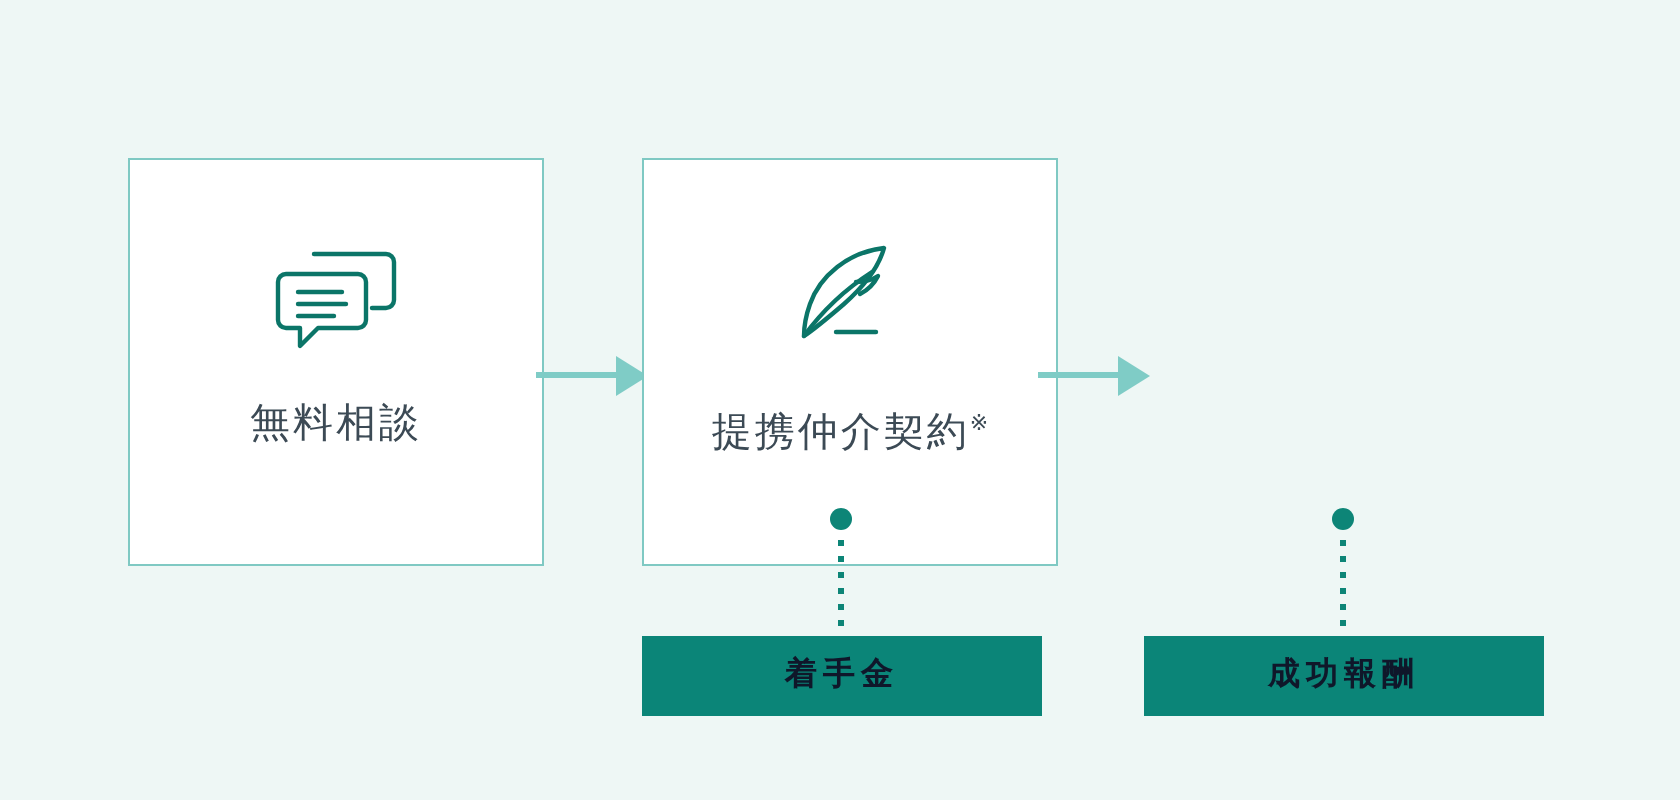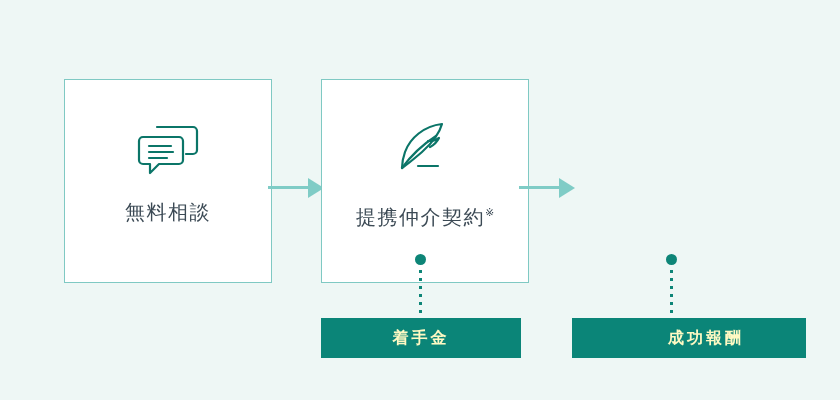--- a/index.html
+++ b/index.html
@@ -126,23 +126,23 @@
     position: absolute;
     top: 297px;
     width: 200px;
     height: 40px;
     background: #0b8578;
     display: flex;
     align-items: center;
     justify-content: center;
   }
   #banner-2 { left: 321px; }
-  #banner-3 { left: 572px; padding-left: 34px; }
+  #banner-3 { left: 572px; }
   .fee-banner .fee-text {
-    color: #fef9c3;
+    color: #0f172a;
     font-size: 16px;
     letter-spacing: 3px;
     font-weight: 700;
     line-height: 1;
     white-space: nowrap;
   }
 </style>
 </head>
 <body>
 

